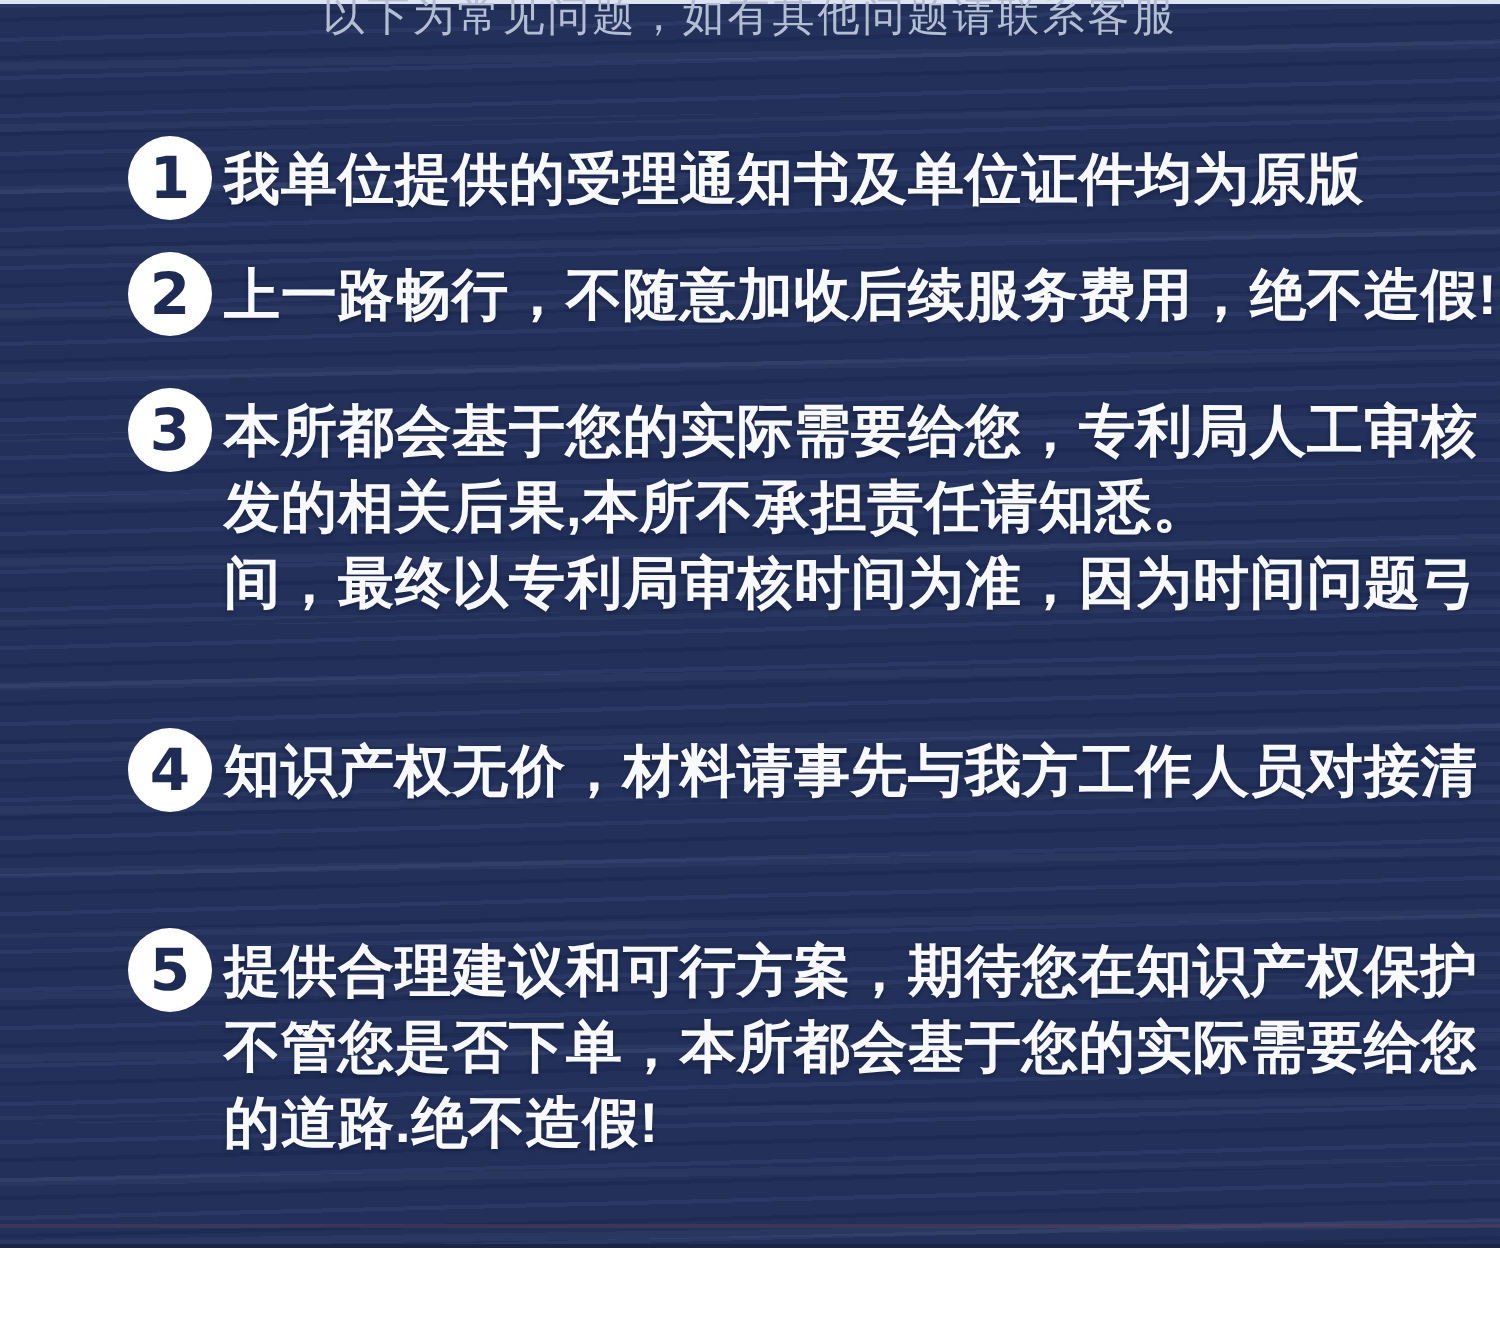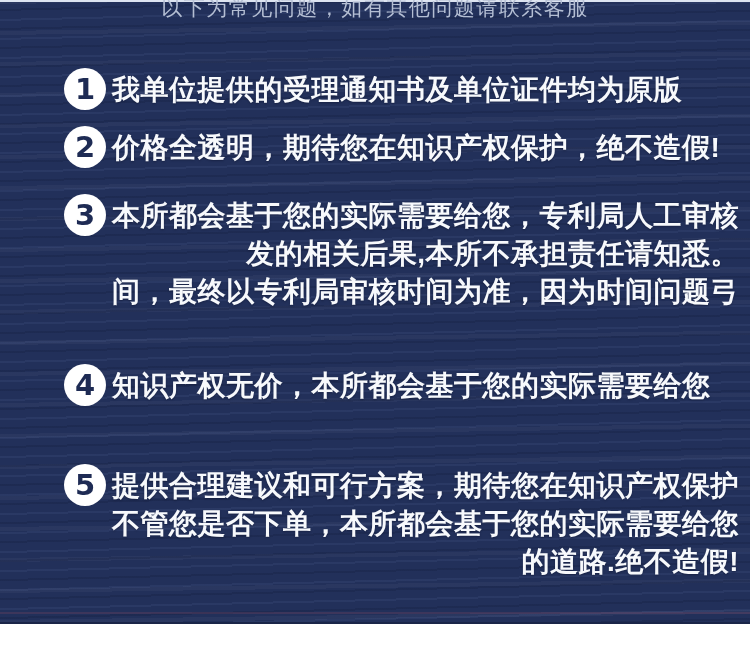--- a/index.html
+++ b/index.html
@@ -65,21 +65,20 @@
     color:#1e2b54;
     font-weight:800;
     font-size:29px;
     line-height:42px;
     text-align:center;
     font-family:"DejaVu Sans","Liberation Sans",sans-serif;
   }
   .lines{
     margin-left:6px;
     padding-left:0;
-    text-align:right;
   }
   .line{
     white-space:nowrap;
     color:#f7f9fc;
     font-size:28px;
     line-height:38px;
     font-weight:700;
     letter-spacing:0.5px;
     text-shadow:0 1px 2px rgba(5,10,30,0.35);
   }
@@ -101,37 +100,37 @@
     <div class="faq-item" style="top:71px;">
       <div class="badge">1</div>
       <div class="lines">
         <div class="line">我单位提供的受理通知书及单位证件均为原版</div>
       </div>
     </div>
 
     <div class="faq-item" style="top:129px;">
       <div class="badge">2</div>
       <div class="lines">
-        <div class="line">价格全透明，期待您在知识产权保护，绝不造假!</div>
+        <div class="line">上一路畅行，不随意加收后续服务费用，绝不造假!</div>
       </div>
     </div>
 
     <div class="faq-item" style="top:197px;">
       <div class="badge">3</div>
       <div class="lines">
         <div class="line">本所都会基于您的实际需要给您，专利局人工审核</div>
         <div class="line">发的相关后果,本所不承担责任请知悉。</div>
         <div class="line">间，最终以专利局审核时间为准，因为时间问题弓</div>
       </div>
     </div>
 
     <div class="faq-item" style="top:367px;">
       <div class="badge">4</div>
       <div class="lines">
-        <div class="line">知识产权无价，本所都会基于您的实际需要给您</div>
+        <div class="line">知识产权无价，材料请事先与我方工作人员对接清</div>
       </div>
     </div>
 
     <div class="faq-item" style="top:467px;">
       <div class="badge">5</div>
       <div class="lines">
         <div class="line">提供合理建议和可行方案，期待您在知识产权保护</div>
         <div class="line">不管您是否下单，本所都会基于您的实际需要给您</div>
         <div class="line">的道路.绝不造假!</div>
       </div>

